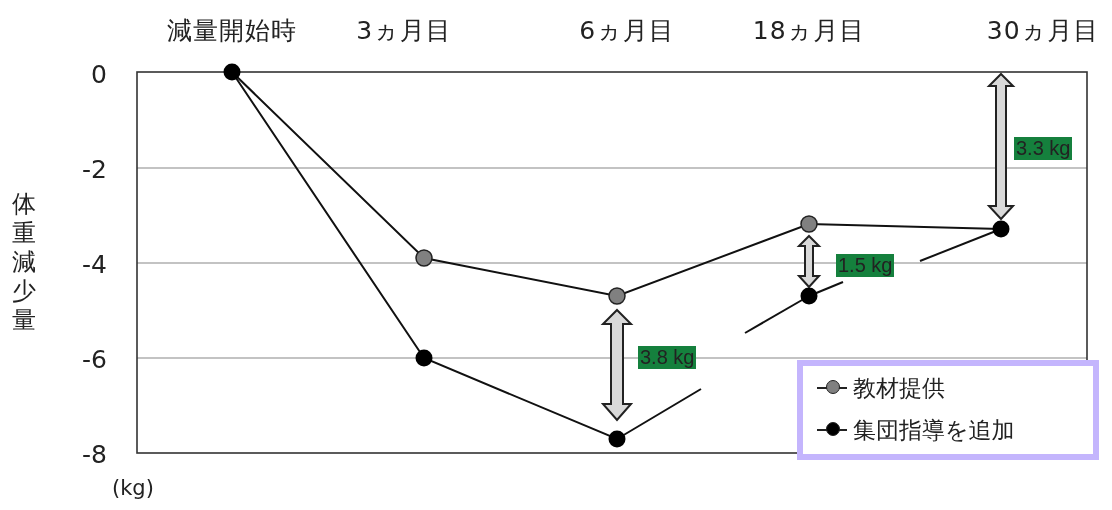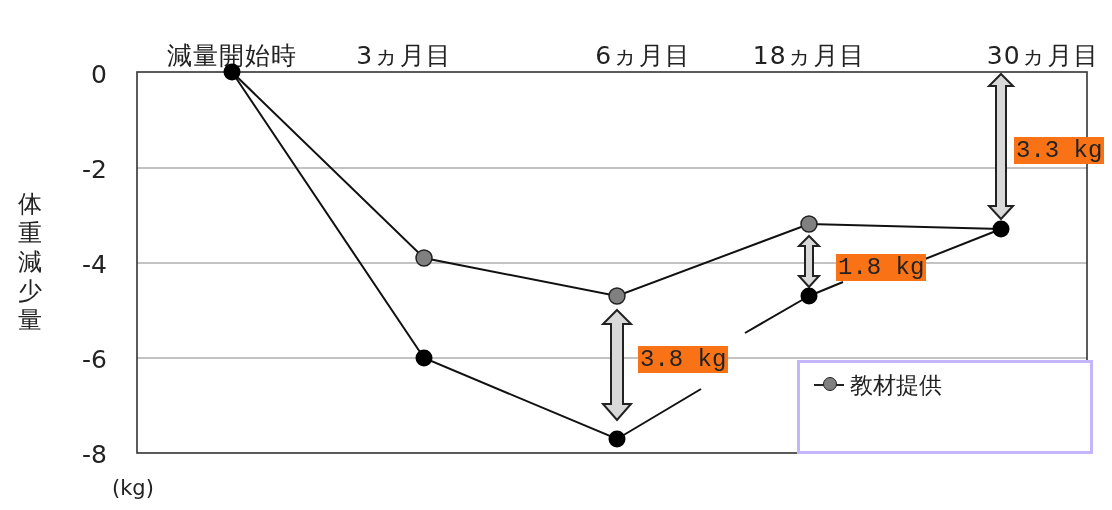--- a/index.html
+++ b/index.html
@@ -1,35 +1,35 @@
 <!DOCTYPE html>
 <html><head>
 <meta charset="utf-8">
 <style>
   html, body { margin:0; padding:0; background:#ffffff; }
   body { width:1112px; height:510px; position:relative; overflow:hidden;
          font-family:"DejaVu Sans","Liberation Sans",sans-serif; color:#222; }
-  .xcat { position:absolute; top:14px; font-size:25px; white-space:nowrap; transform:translateX(-50%); letter-spacing:1px;margin-top:25px; }
+  .xcat { position:absolute; top:14px; font-size:25px; white-space:nowrap; transform:translateX(-50%); letter-spacing:1px; }
   .ytick { position:absolute; font-size:25px; right:1005px; transform:translateY(-50%); }
-  .ylabel { position:absolute; left:12px; top:190px; width:30px; font-size:24px; line-height:29px; text-align:right; }
+  .ylabel { position:absolute; left:12px; top:190px; width:30px; font-size:24px; line-height:29px; text-align:left; }
   .unit { position:absolute; left:112px; top:476px; font-size:21px; }
   svg { position:absolute; left:0; top:0; }
-  .diff { position:absolute; font-family:Liberation Mono, monospace; font-size:24px; background:#f97316; padding:0 2px; white-space:nowrap; }
-  .legend { position:absolute; left:797px; top:360px; width:290px; height:88px; border:3px solid #c4b5fd; background:#fff; }
+  .diff { position:absolute; font-family:Liberation Sans, sans-serif; font-size:20px; background:#15803d; padding:0 2px; white-space:nowrap; }
+  .legend { position:absolute; left:797px; top:360px; width:290px; height:88px; border:6px solid #c4b5fd; background:#fff; }
   .leg-item { position:absolute; left:14px; height:30px; display:flex; align-items:center; font-size:23px; }
   .leg-mark { width:32px; height:20px; position:relative; margin-right:4px; }
   .leg-mark .ln { position:absolute; left:0; top:9px; width:30px; height:2px; background:#222; }
   .leg-mark .dot { position:absolute; left:9px; top:2px; width:14px; height:14px; border-radius:50%; border:1.5px solid #222; box-sizing:border-box; }
 </style>
 </head>
 <body>
 
 <div class="xcat" style="left:232px">減量開始時</div>
 <div class="xcat" style="left:404px">3ヵ月目</div>
-<div class="xcat" style="left:643px">6ヵ月目</div>
+<div class="xcat" style="left:627px">6ヵ月目</div>
 <div class="xcat" style="left:809px">18ヵ月目</div>
 <div class="xcat" style="left:1043px">30ヵ月目</div>
 
 <div class="ytick" style="top:74px">0</div>
 <div class="ytick" style="top:169px">-2</div>
 <div class="ytick" style="top:264px">-4</div>
 <div class="ytick" style="top:359px">-6</div>
 <div class="ytick" style="top:454px">-8</div>
 
 <div class="ylabel">体重減少量</div>
@@ -67,24 +67,31 @@
   <g fill="#000">
     <circle cx="232" cy="72" r="8.5"></circle>
     <circle cx="424" cy="358" r="8.5"></circle>
     <circle cx="617" cy="439" r="8.5"></circle>
     <circle cx="809" cy="296" r="8.5"></circle>
     <circle cx="1001" cy="229" r="8.5"></circle>
   </g>
 </svg>
 
 <div class="diff" style="left:638px; top:346px">3.8 kg</div>
-<div class="diff" style="left:836px; top:254px">1.8 kg</div>
+<div class="diff" style="left:836px; top:254px">1.5 kg</div>
 <div class="diff" style="left:1014px; top:137px">3.3 kg</div>
 
 <div class="legend">
   <div class="leg-item" style="top:7px">
     <div class="leg-mark">
         <div class="ln"></div>
         <div class="dot" style="background:#808080"></div>
       </div>
     <span>教材提供</span>
   </div>
+  <div class="leg-item" style="top:49px">
+    <div class="leg-mark">
+        <div class="ln"></div>
+        <div class="dot" style="background:#000"></div>
+      </div>
+    <span>集団指導を追加</span>
+  </div>
 </div>
 
 </body></html>

